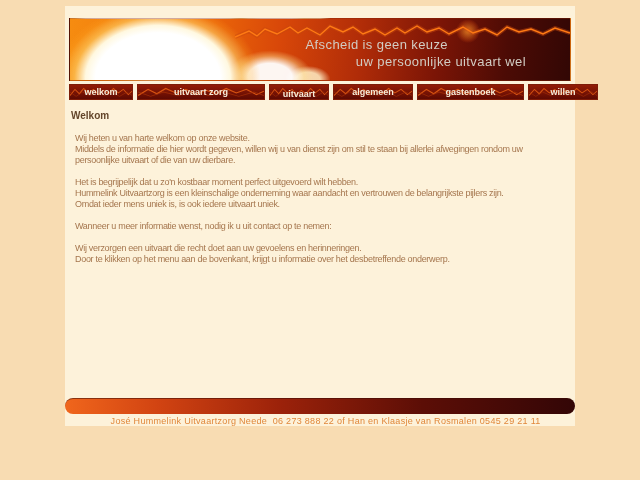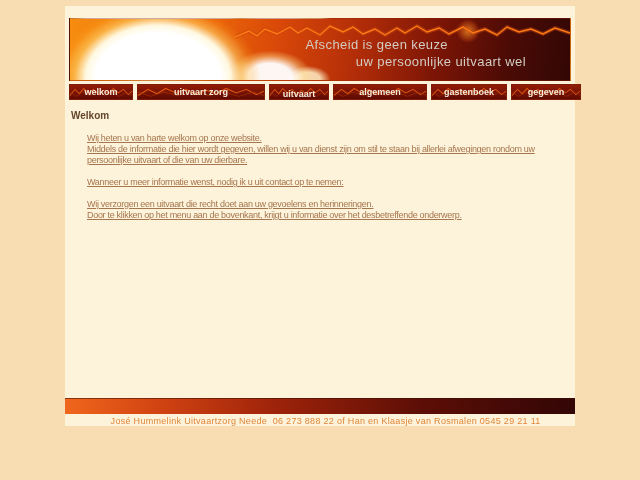--- a/index.html
+++ b/index.html
@@ -43,41 +43,41 @@
     border:1px solid #7e1c08;
     display:flex; align-items:center; justify-content:center;
     color:#f6ecd9; font-size:9px; font-weight:bold;
     text-decoration:none; overflow:hidden; cursor:pointer;
   }
   .navbtn svg { position:absolute; left:0; top:0; width:100%; height:100%; }
   .navbtn span { position:relative; }
   .navbtn:nth-child(1){ width:64px; }
   .navbtn:nth-child(2){ width:128px; }
   .navbtn:nth-child(3){ width:60px;align-items:flex-end; }
-  .navbtn:nth-child(4){ width:94px; }
-  .navbtn:nth-child(5){ width:76px; }
+  .navbtn:nth-child(4){ width:80px; }
+  .navbtn:nth-child(5){ width:107px; }
   .navbtn:nth-child(6){ width:70px; }
   
   .content {
     position:absolute; left:6px; top:104px; width:498px;
     color:#a5764e; font-size:9px; line-height:11px; letter-spacing:-.3px;
   }
   .content h1 {
     font-size:10px; font-weight:bold; color:#63452a;
     margin:0 0 12px 0; letter-spacing:0;
   }
-  .content p { margin:0 0 11px 16px; white-space:pre-line;text-decoration:underline; }
+  .content p { margin:0 0 11px 4px; white-space:pre-line; }
   
   .footerbar {
     position:absolute; left:0; bottom:12px; width:510px; height:16px;
     background:linear-gradient(90deg,#f0661c 0%,#d24412 18%,#9c220a 42%,#5c0e06 70%,#330606 100%);
     border-top:1px solid rgba(60,12,5,.55);
     box-sizing:border-box;
     color:#e0873a; font-size:9px; line-height:15px;
-    text-align:center; letter-spacing:.3px; white-space:pre;
+    text-align:center; letter-spacing:.3px; white-space:pre;border-radius:8px;
   }
 </style>
 </head>
 <body>
 
 <div class="page">
 
   <div class="banner">
     <svg class="lightning" viewBox="0 0 335 26" preserveAspectRatio="none">
       <polyline points="0,16 14,10 22,15 30,8 42,13 55,6 63,12 72,7 85,14 95,5 108,11 118,6 128,13 140,8 150,14 162,7 170,12 182,5 192,11 204,7 214,13 228,6 238,12 250,8 262,14 272,6 284,11 296,8 308,13 320,7 335,12" fill="none" stroke="#c84a10" stroke-width="4" opacity="0.45"></polyline>
@@ -121,28 +121,31 @@
         <polyline points="0,12 8,5 15,10 22,4 30,9 38,5 46,11 54,6 62,10 70,4 78,9 86,5 94,11 100,7" fill="none" stroke="#e05a14" stroke-width="1.2" opacity="0.9"></polyline>
         <polyline points="0,8 10,13 20,8 32,12 44,7 56,12 68,8 80,13 92,8 100,12" fill="none" stroke="#a83208" stroke-width="1" opacity="0.7"></polyline>
       </svg>
       <span>gastenboek</span>
     </a>
     <a class="navbtn">
       <svg viewBox="0 0 100 16" preserveAspectRatio="none">
         <polyline points="0,12 8,5 15,10 22,4 30,9 38,5 46,11 54,6 62,10 70,4 78,9 86,5 94,11 100,7" fill="none" stroke="#e05a14" stroke-width="1.2" opacity="0.9"></polyline>
         <polyline points="0,8 10,13 20,8 32,12 44,7 56,12 68,8 80,13 92,8 100,12" fill="none" stroke="#a83208" stroke-width="1" opacity="0.7"></polyline>
       </svg>
-      <span>gegeven</span>
+      <span>willen</span>
     </a>
   </nav>
 
   <main class="content">
     <h1>Welkom</h1>
     <p>Wij heten u van harte welkom op onze website.
 Middels de informatie die hier wordt gegeven, willen wij u van dienst zijn om stil te staan bij allerlei afwegingen rondom uw persoonlijke uitvaart of die van uw dierbare.</p>
+    <p>Het is begrijpelijk dat u zo'n kostbaar moment perfect uitgevoerd wilt hebben.
+Hummelink Uitvaartzorg is een kleinschalige onderneming waar aandacht en vertrouwen de belangrijkste pijlers zijn.
+Omdat ieder mens uniek is, is ook iedere uitvaart uniek.</p>
     <p>Wanneer u meer informatie wenst, nodig ik u uit contact op te nemen:</p>
     <p>Wij verzorgen een uitvaart die recht doet aan uw gevoelens en herinneringen.
 Door te klikken op het menu aan de bovenkant, krijgt u informatie over het desbetreffende onderwerp.</p>
   </main>
 
   <footer class="footerbar">
     <span>José Hummelink Uitvaartzorg Neede  06 273 888 22 of Han en Klaasje van Rosmalen 0545 29 21 11</span>
   </footer>
 
 </div>

